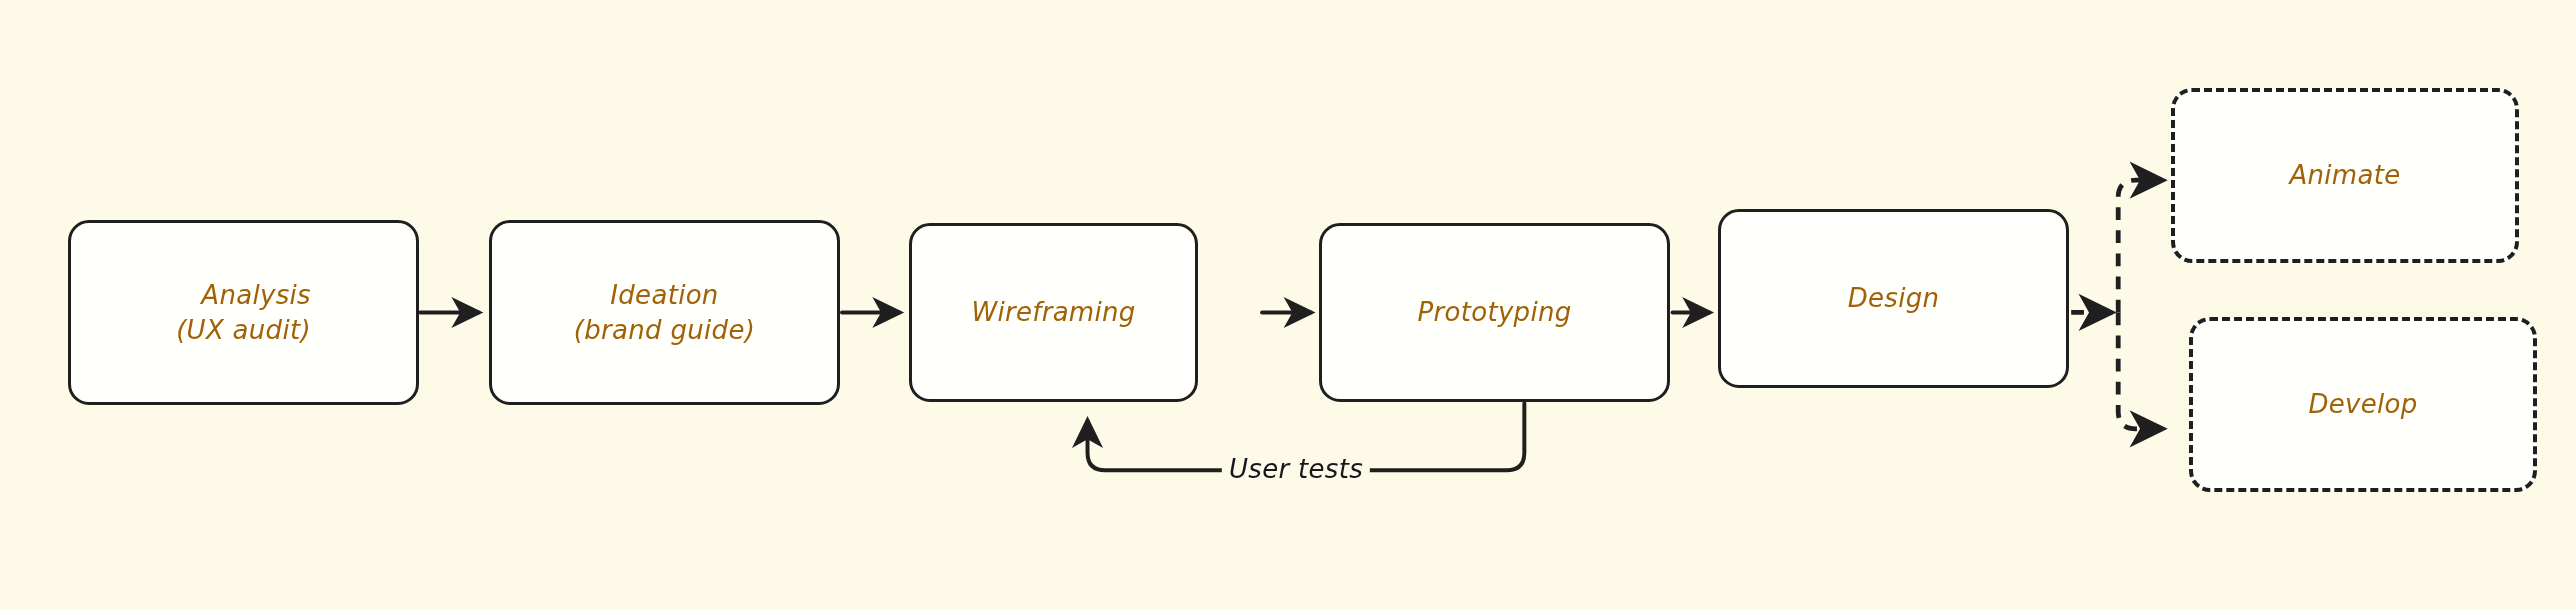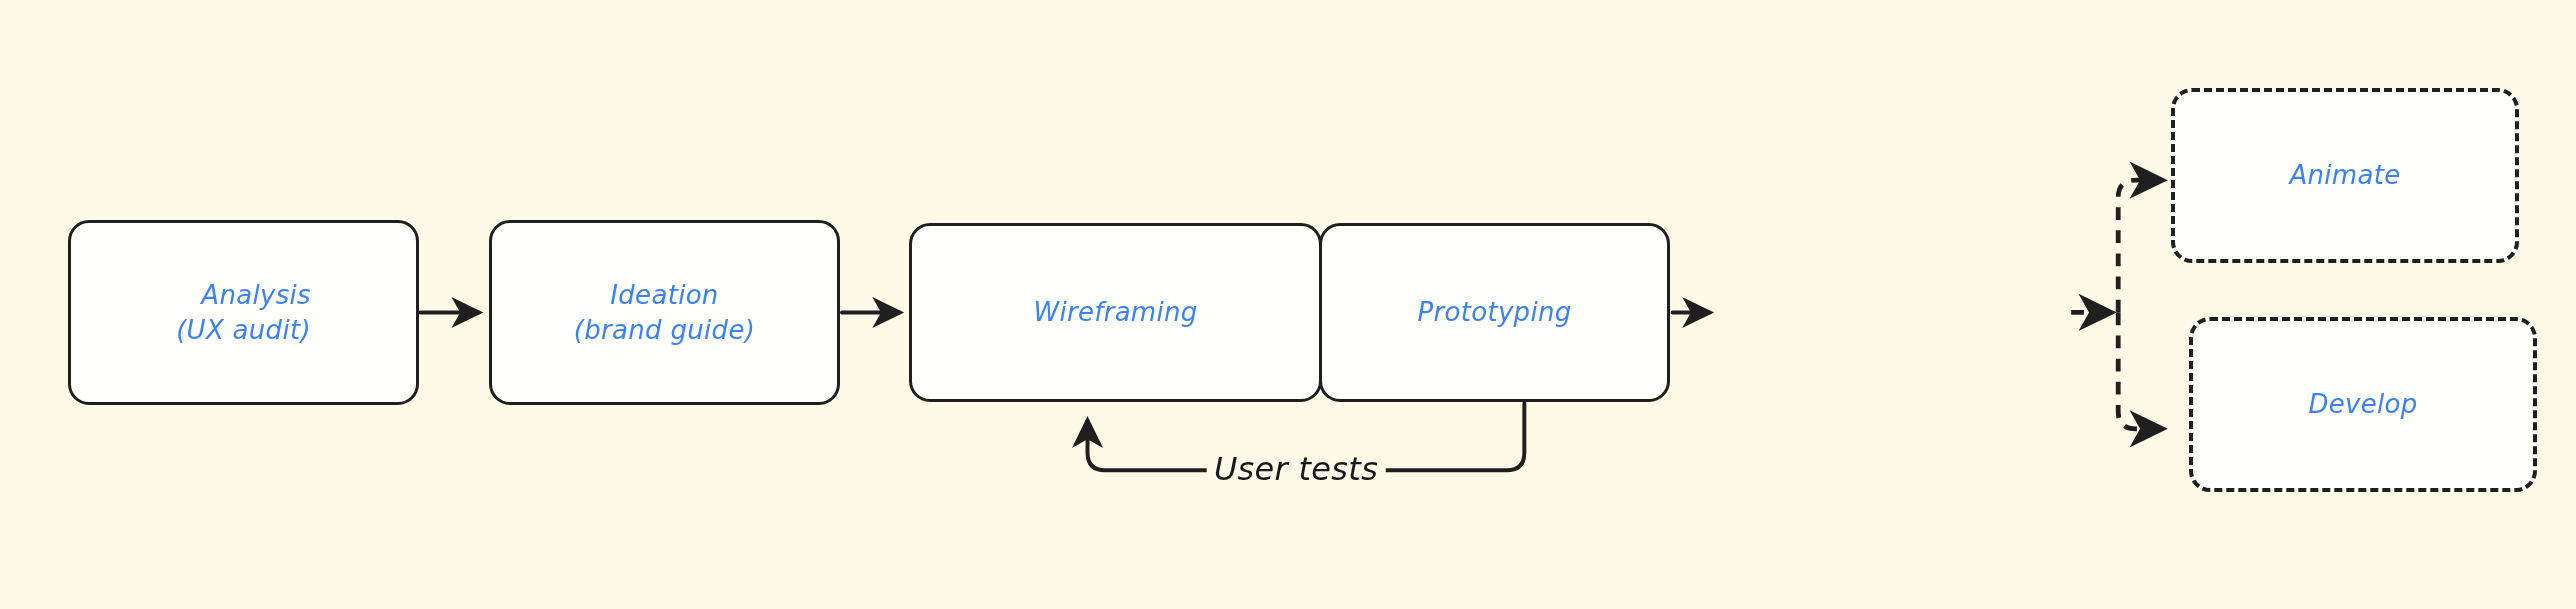--- a/index.html
+++ b/index.html
@@ -43,30 +43,30 @@
   .node.dashed {
     border: 4px dashed #1f1f1f;
     border-radius: 21px;
     background: #fffffb;
   }
   .node-label {
     font-family: "DejaVu Sans", sans-serif;
     font-style: italic;
     font-size: 26px;
     line-height: 1.34;
-    color: #3b82f6;
+    color: #a16207;
     letter-spacing: 0.3px;
     white-space: pre-line;
     padding: 0 11px;
   }
   .edge-label {
     position: absolute;
     font-family: "DejaVu Sans", sans-serif;
     font-style: italic;
-    font-size: 32px;
+    font-size: 26px;
     color: #16181d;
     letter-spacing: 0.3px;
     background: #fdfbe7;
     padding: 0 7.2px;
     white-space: nowrap;
     transform: translate(-50%, -50%);
     text-align: center;
   }
 </style>
 </head>
@@ -123,28 +123,31 @@
   <div class="node solid" style="left:68px; top:220px; width:351px; height:185px;text-align:right;">
     <span class="node-label">Analysis
 (UX audit)</span>
   </div>
 
   <div class="node solid" style="left:489px; top:220px; width:351px; height:185px;">
     <span class="node-label">Ideation
 (brand guide)</span>
   </div>
 
-  <div class="node solid" style="left:909px; top:223px; width:413px; height:179px;">
+  <div class="node solid" style="left:909px; top:223px; width:289px; height:179px;">
     <span class="node-label">Wireframing</span>
   </div>
 
   <div class="node solid" style="left:1319px; top:223px; width:351px; height:179px;text-align:center;">
     <span class="node-label">Prototyping</span>
   </div>
 
+  <div class="node solid" style="left:1718px; top:209px; width:351px; height:179px;">
+    <span class="node-label">Design</span>
+  </div>
 
   <div class="node dashed" style="left:2171px; top:88px; width:348px; height:175px;">
     <span class="node-label">Animate</span>
   </div>
 
   <div class="node dashed" style="left:2171px; top:317px; width:348px; height:175px;margin-left:18px;">
     <span class="node-label">Develop</span>
   </div>
 
   <div class="edge-label" style="left:1296px; top:469px;">User tests</div>

